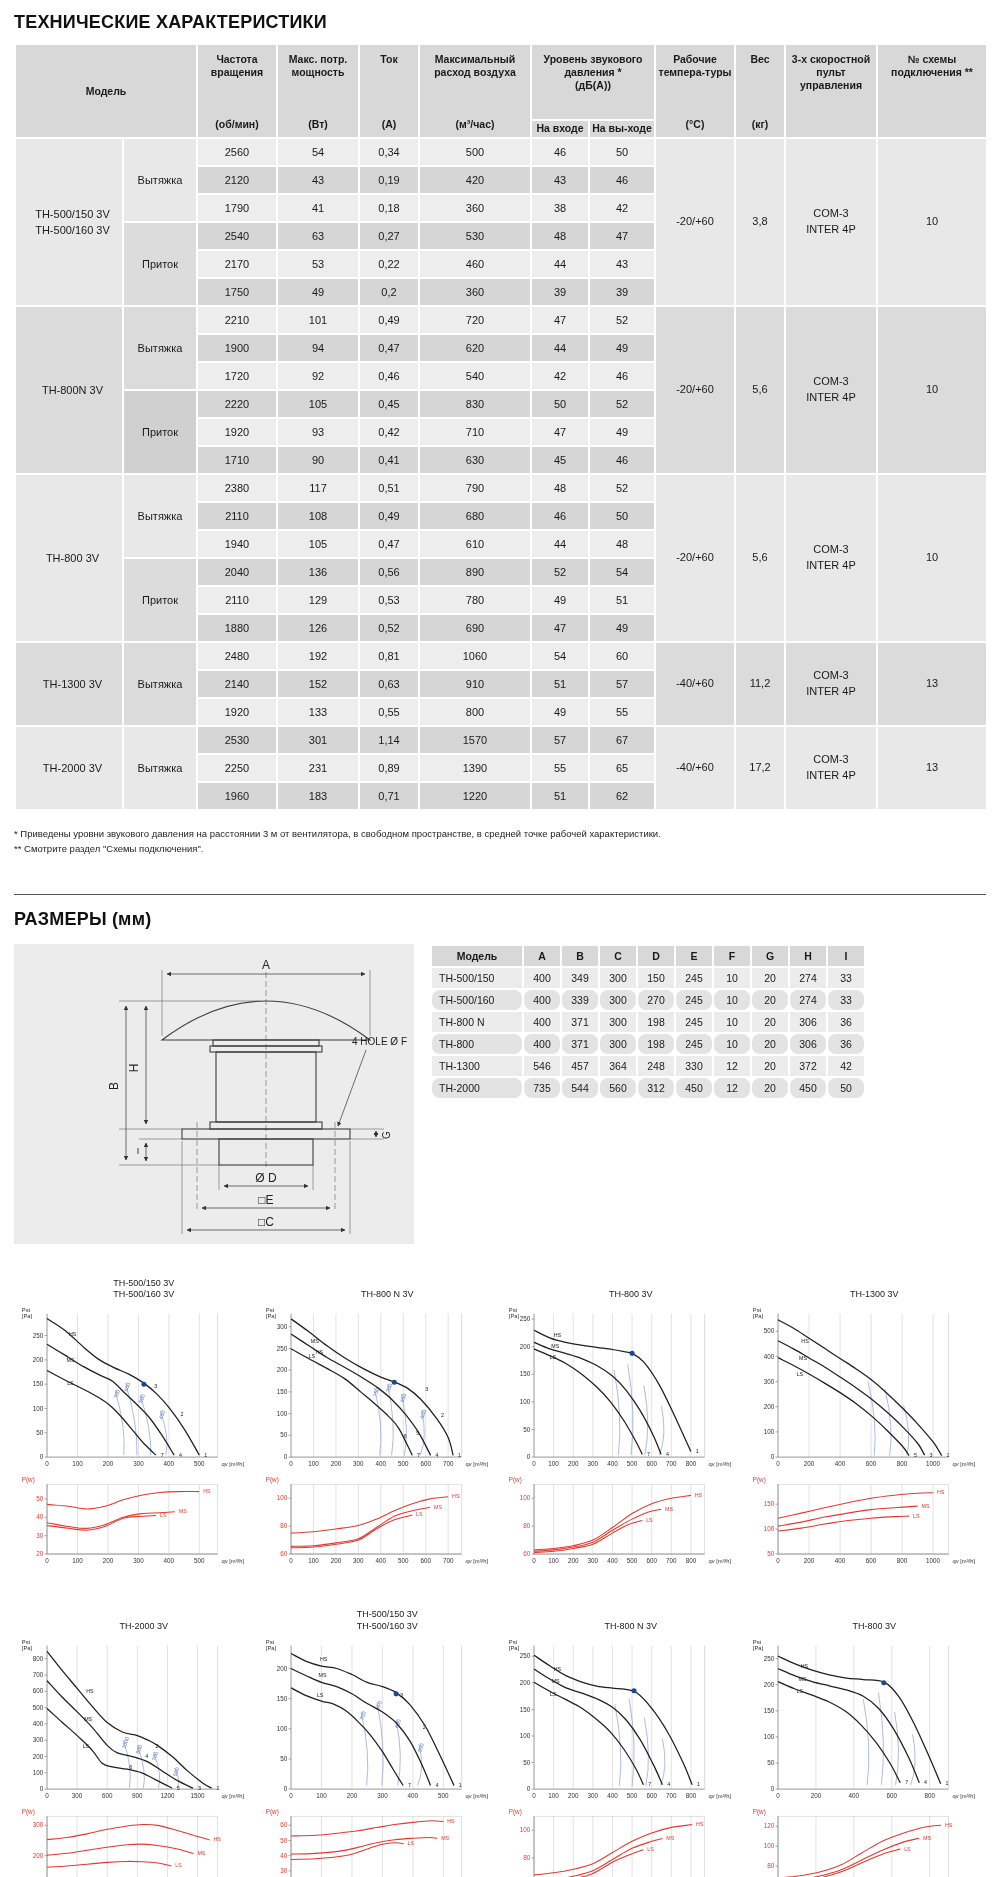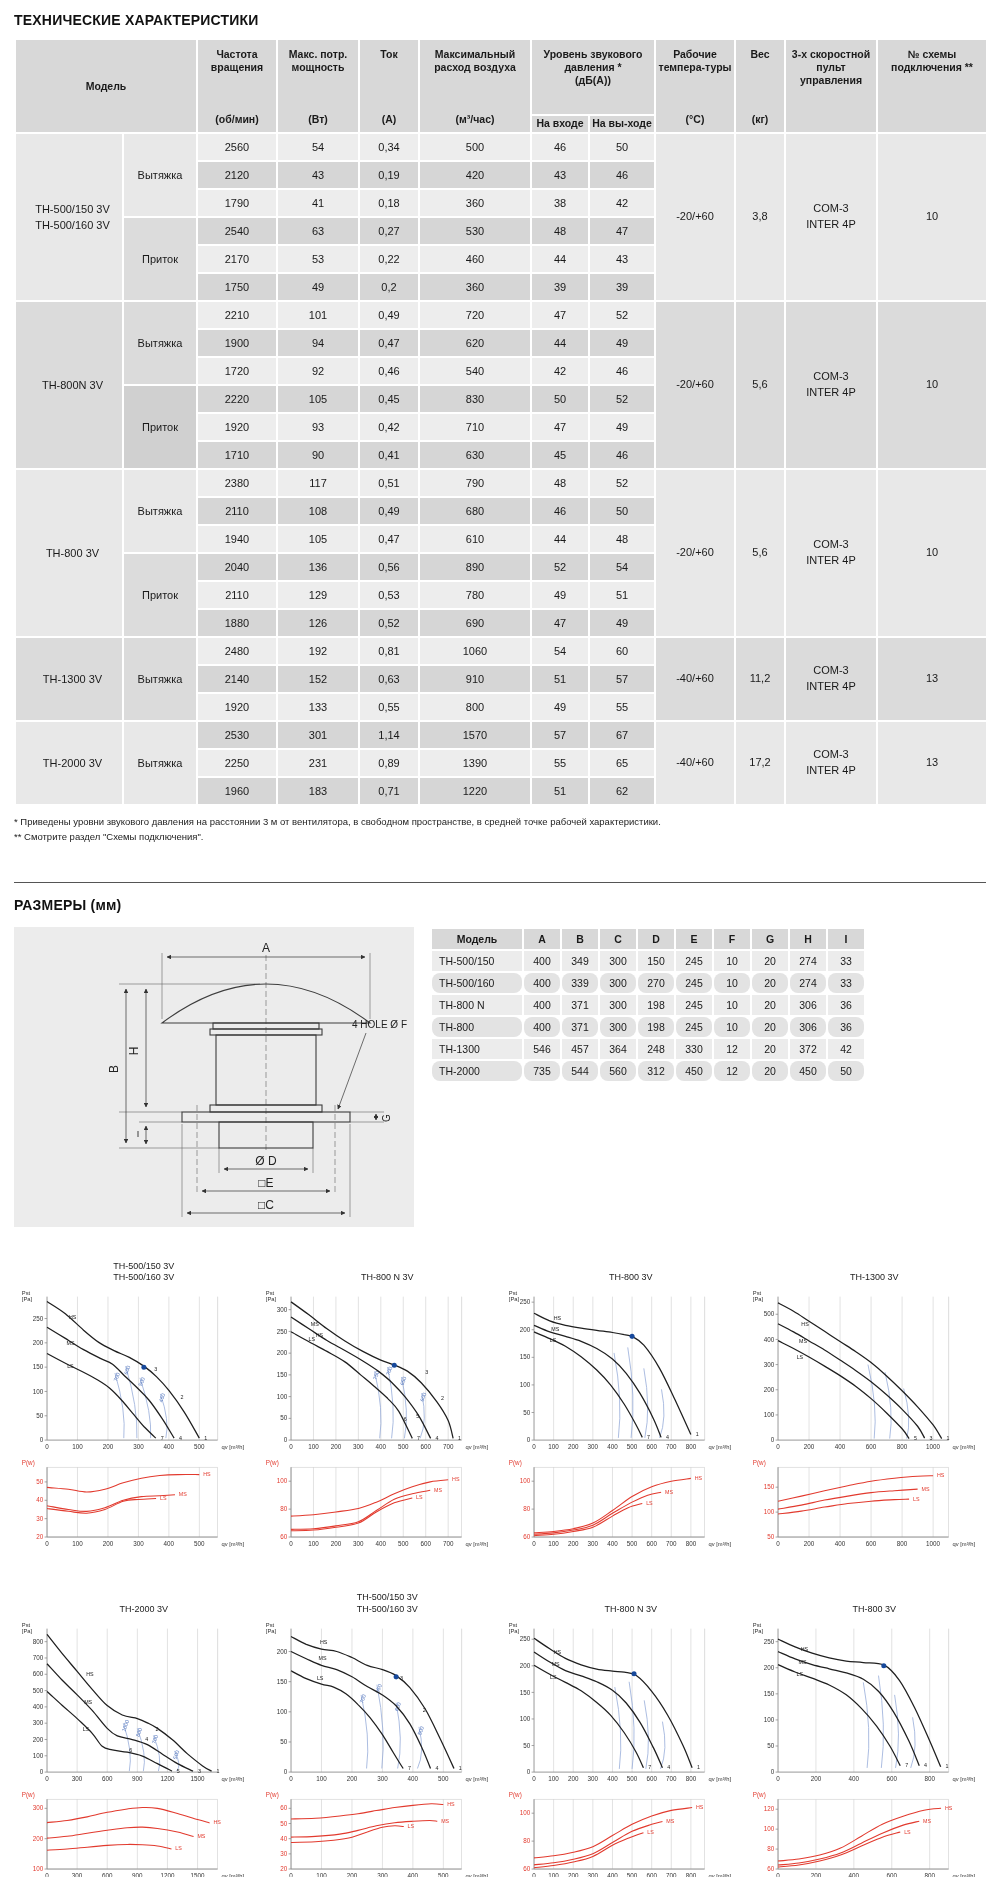--- a/index.html
+++ b/index.html
@@ -3,21 +3,21 @@
 <meta charset="utf-8">
 <style>
   * { box-sizing: border-box; margin: 0; padding: 0; }
   body {
     width: 1000px;
     background: #ffffff;
     font-family: "Liberation Sans", sans-serif;
     color: #1a1a1a;
   }
   .page { padding: 8px 14px 20px 14px; }
-  h1.sec-title { font-size: 14px; font-weight: 700; letter-spacing: .2px; margin: 4px 0 10px 0; color:#111; }
+  h1.sec-title { font-size: 18px; font-weight: 700; letter-spacing: .2px; margin: 4px 0 10px 0; color:#111; }
 
   
   table.spec { border-collapse: separate; border-spacing: 2px; table-layout: fixed; width: 972px; }
   table.spec td { font-size: 11px; text-align: center; vertical-align: middle; }
   table.spec .hd { background: #d8d8d8; font-weight: 700; font-size: 10.5px; line-height: 1.25; }
   .hcell { display: flex; flex-direction: column; justify-content: space-between; height: 100%; padding: 8px 2px 6px 2px; }
   .hcell .ht { flex: 0 0 auto; }
   .hcell .hu { flex: 0 0 auto; }
   .hcell.center1 { justify-content: center; }
   td.subhd { height: 16px; }
@@ -25,21 +25,21 @@
   td.vcell { height: 26px; }
   tr.rl td.vcell { background: #ededed; }
   tr.rd td.vcell { background: #d6d6d6; }
   td.b0 { background: #e8e8e8; }
   td.b1 { background: #dbdbdb; }
   td.b0.g1 { background: #dcdcdc; }
   td.b1.g1 { background: #d0d0d0; }
   td.mcell { text-align: left; padding-left: 7px; line-height: 1.5; }
   td.tail { line-height: 1.45; }
 
-  .footnotes { margin-top: 9px; font-size: 9.5px; line-height: 1.55; color: #222; }
+  .footnotes { margin-top: 16px; font-size: 9.5px; line-height: 1.55; color: #222; }
 
   .divider { border-top: 1.5px solid #555; margin: 38px 0 14px 0; }
 
   
   .dims-wrap { display: flex; align-items: flex-start; margin-top: 14px; }
   .draw-panel { width: 400px; height: 300px; background: #ececec; flex: 0 0 auto; }
   table.dims { border-collapse: separate; border-spacing: 2px; table-layout: fixed; margin-left: 16px; }
   table.dims td { font-size: 10.5px; text-align: center; height: 20px; background:#ececec; }
   table.dims tr.hdr td { background: #d8d8d8; font-weight: 700; }
   table.dims td.mod { text-align: left; padding-left: 7px; width: 90px; }

